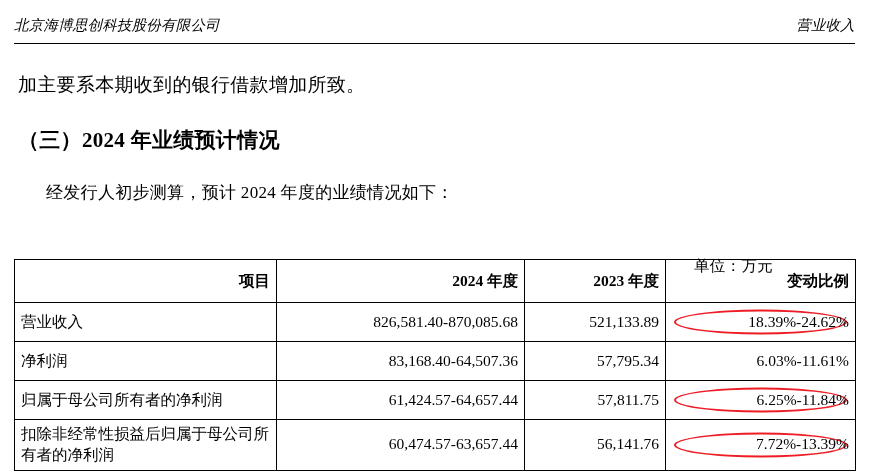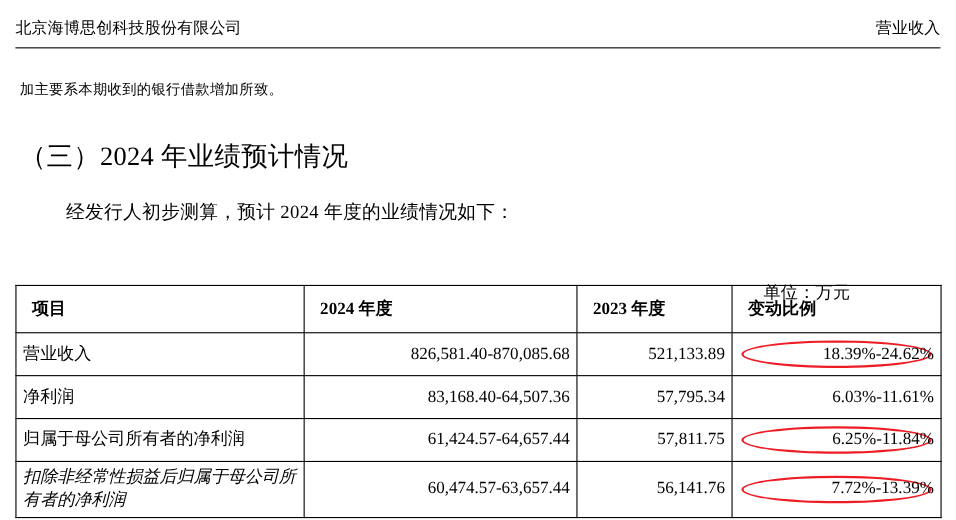--- a/index.html
+++ b/index.html
@@ -25,53 +25,54 @@
     position: absolute;
     top: 16px;
     left: 14px;
     right: 14px;
     height: 26px;
     display: flex;
     align-items: flex-start;
     justify-content: space-between;
     font-size: 14.5px;
     letter-spacing: 0.2px;
+    font-style: italic;
   }
   .doc-header .hdr-left,
   .doc-header .hdr-right {
     white-space: nowrap;
   }
   .header-rule {
     position: absolute;
     top: 43px;
     left: 14px;
     right: 14px;
     border-bottom: 1px solid #000000;
   }
 
   
   .para-carryover {
     position: absolute;
     top: 72px;
     left: 18px;
-    font-size: 13px;
+    font-size: 19px;
     letter-spacing: 0.3px;
   }
   .section-heading {
     position: absolute;
     top: 126px;
     left: 18px;
-    font-size: 24px;
-    font-weight: normal;
+    font-size: 21px;
+    font-weight: bold;
     letter-spacing: 0.3px;
   }
   .para-intro {
     position: absolute;
     top: 181px;
-    left: 26px;
+    left: 12px;
     font-size: 17px;
     text-indent: 34px;
     letter-spacing: 0.3px;
   }
   .unit-note {
     position: absolute;
     top: 233px;
     right: 96px;
     font-size: 15.5px;
     letter-spacing: 0.3px;
@@ -92,21 +93,21 @@
   }
   table.fin th,
   table.fin td {
     border: 1px solid #000000;
     font-size: 15.5px;
     padding: 4px 6px;
     line-height: 1.35;
     vertical-align: middle;
   }
   table.fin thead th {
-    text-align: left;
+    text-align: right;
     font-weight: bold;
     height: 34px;
     padding-left: 14px;
   }
   table.fin tbody td {
     height: 30px;
   }
   td.label {
     text-align: left;
     padding-left: 5px;
@@ -134,21 +135,20 @@
     border-radius: 50% / 50%;
     pointer-events: none;
     box-sizing: border-box;
   }
   .oval-cell .cell-text {
     position: relative;
     z-index: 2;
   }
   .two-line {
     line-height: 1.3;
-    font-style: italic;
   }
 </style>
 </head>
 <body>
 
 <div class="page">
 
   <div class="doc-header">
     <span class="hdr-left">北京海博思创科技股份有限公司</span>
     <span class="hdr-right">营业收入</span>

